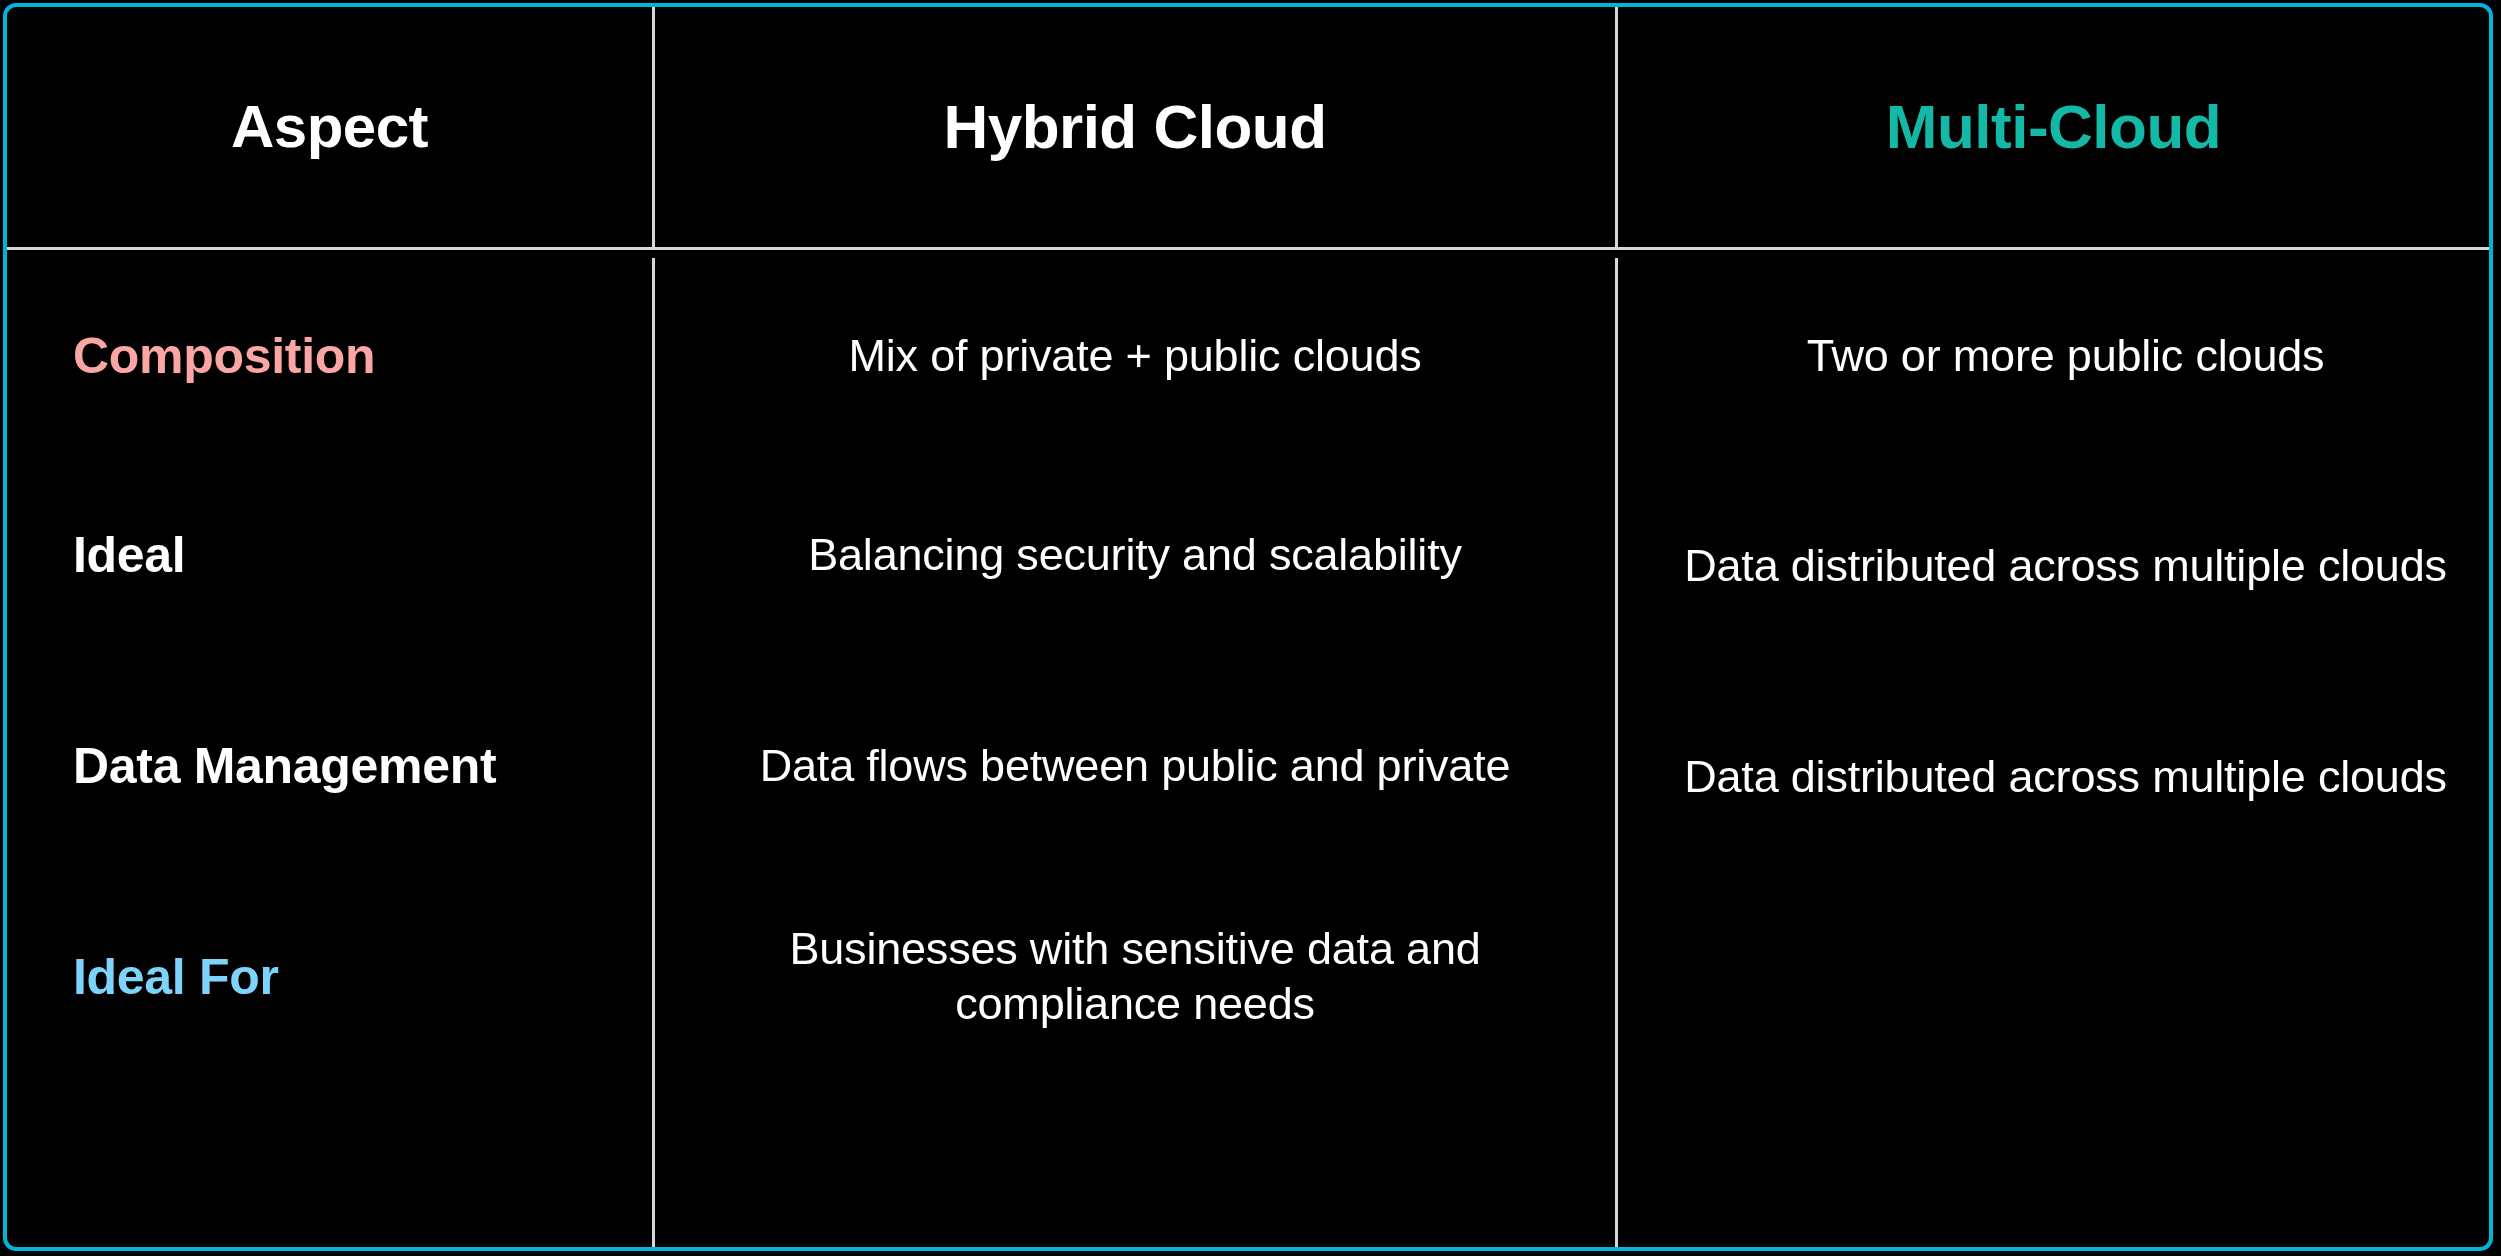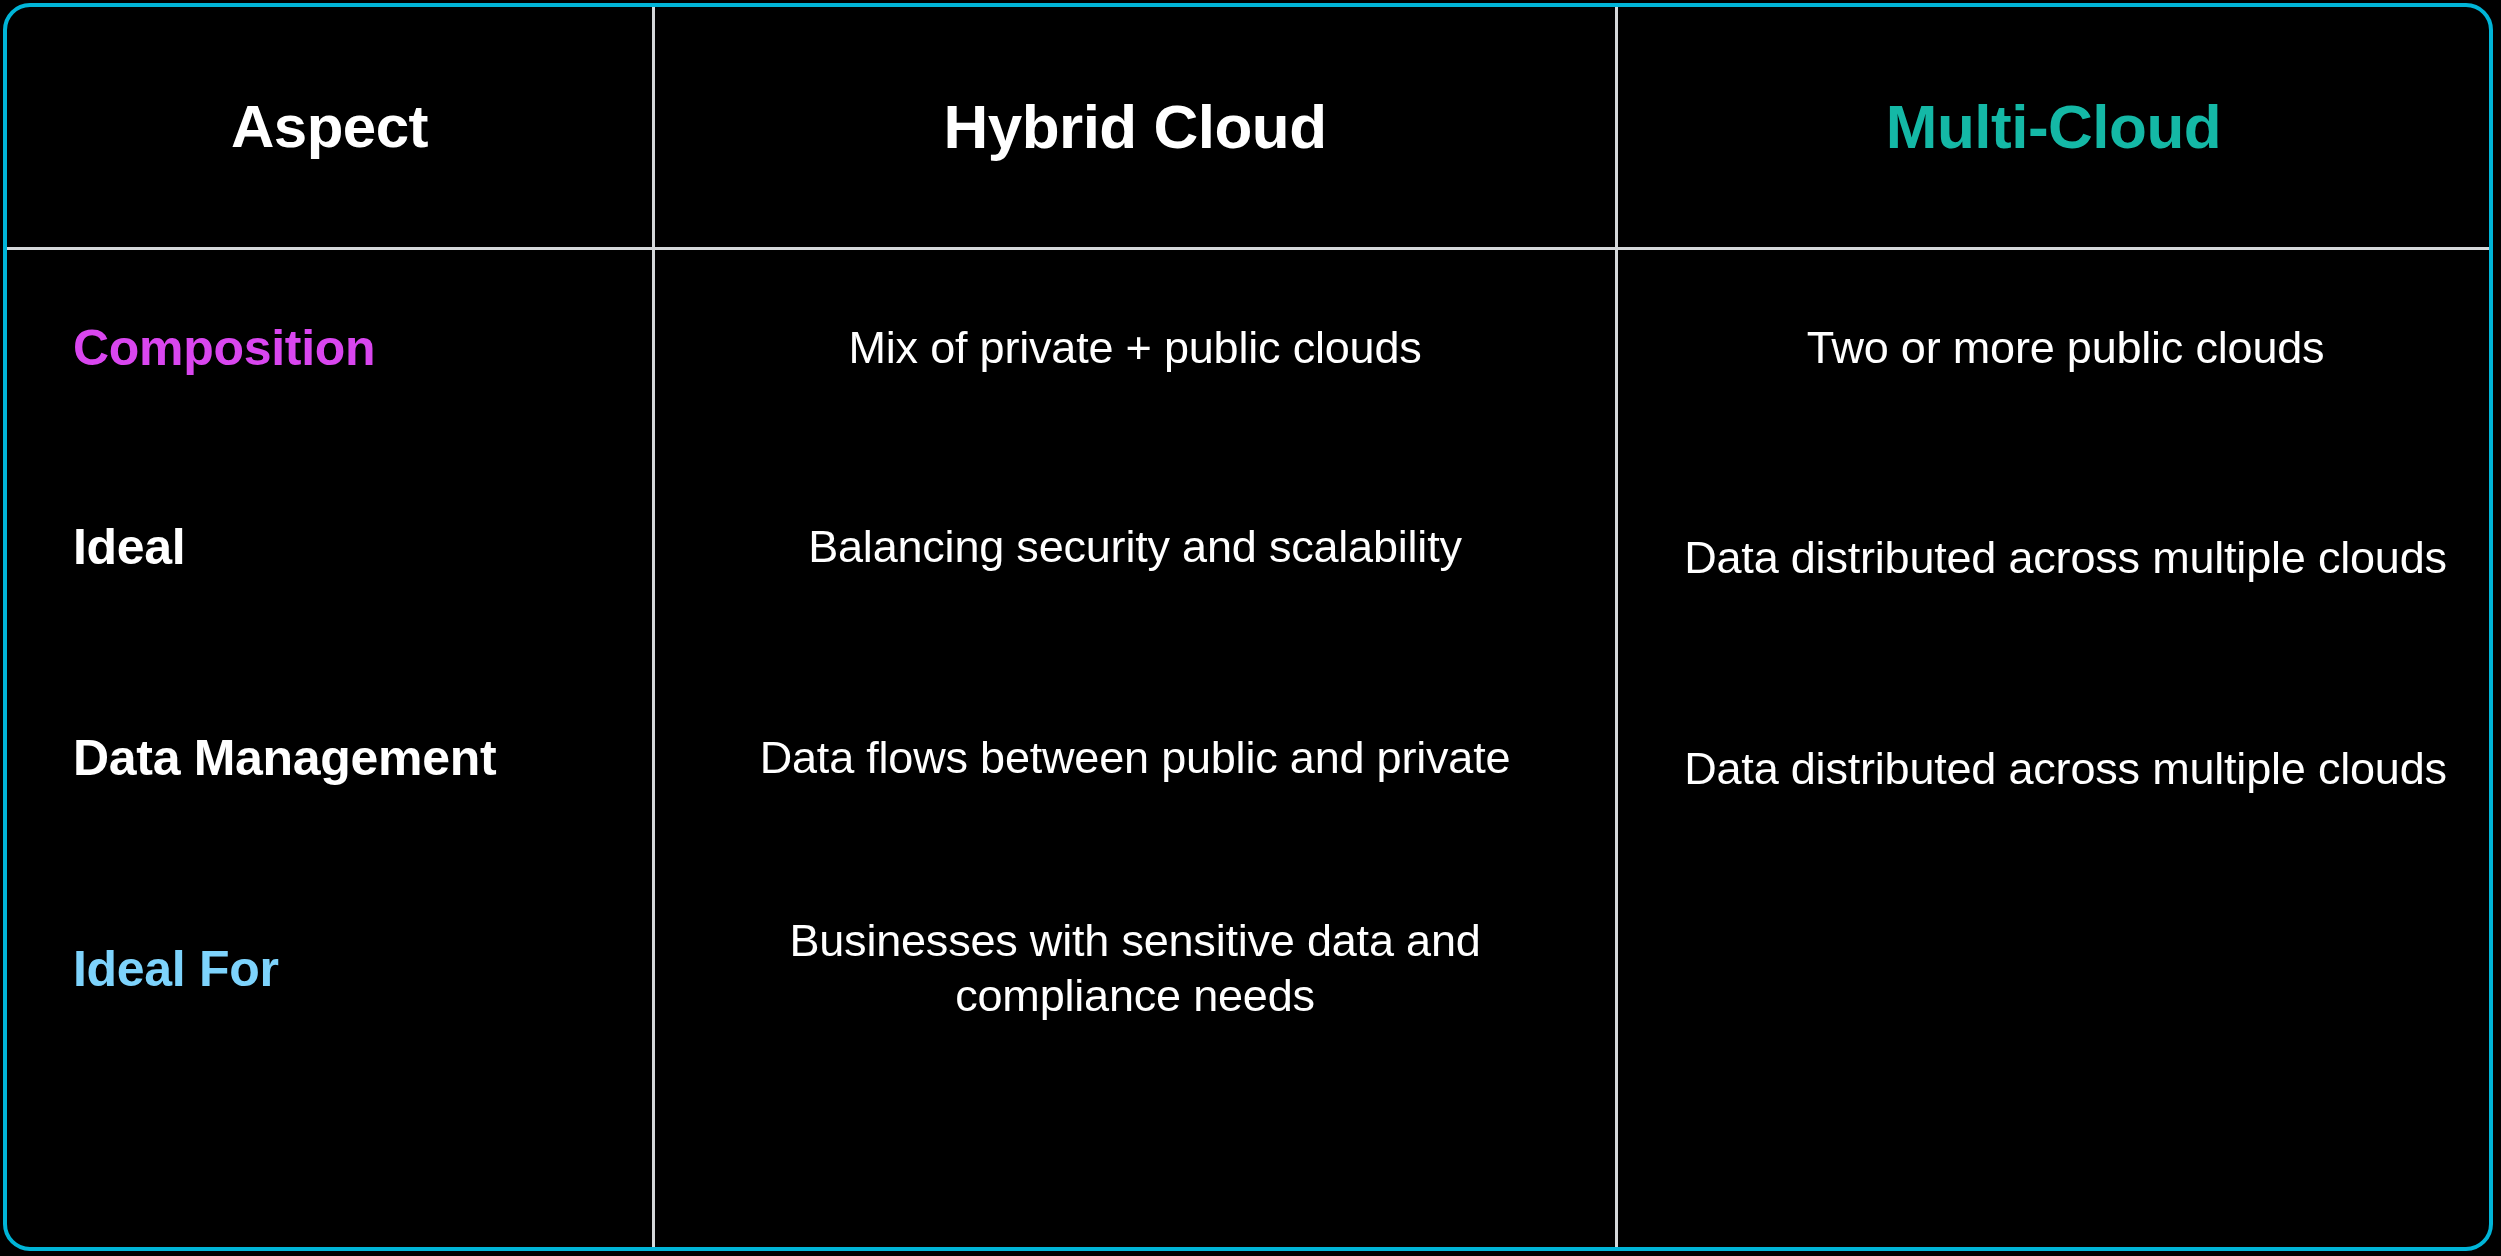--- a/index.html
+++ b/index.html
@@ -21,25 +21,26 @@
   }
 
   
   .table-frame {
     position: absolute;
     left: 3px;
     top: 3px;
     width: 2490px;
     height: 1248px;
     border: 4px solid var(--accent, #00b5d8);
-    border-radius: 27px;
+    border-radius: 13px;
     background: #000000;
     overflow: hidden;
     display: flex;
     flex-direction: column;
+    gap: 8px;
   }
 
   
   .head-row {
     position: relative;
     height: 243px;
     flex: 0 0 243px;
     display: flex;
     border-bottom: 3px solid #d5d8da;
   }
@@ -131,21 +132,21 @@
         <span class="txt">Hybrid Cloud</span>
       </div>
       <div class="head-cell col-c" style="border-left-color: rgb(213, 216, 218); color: #14b8a6;">
         <span class="txt">Multi-Cloud</span>
       </div>
     </div>
 
     <div class="body-wrap">
 
       <div class="body-col col-a" style="flex:0 0 645px;">
-        <div class="cell r1" style="color: #d946ef;">
+        <div class="cell r1" style="color: #fca5a5;">
           <span class="txt">Composition</span>
         </div>
         <div class="cell r2" style="color: rgb(255, 255, 255);">
           <span class="txt">Ideal</span>
         </div>
         <div class="cell r3" style="color: rgb(255, 255, 255);">
           <span class="txt">Data Management</span>
         </div>
         <div class="cell r4" style="color: #7dd3fc;">
           <span class="txt">Ideal For</span>

